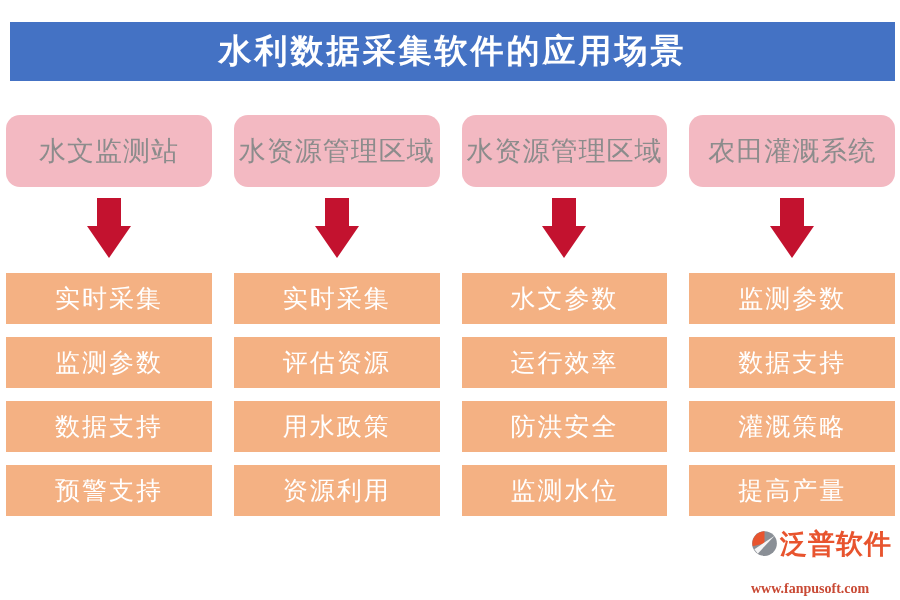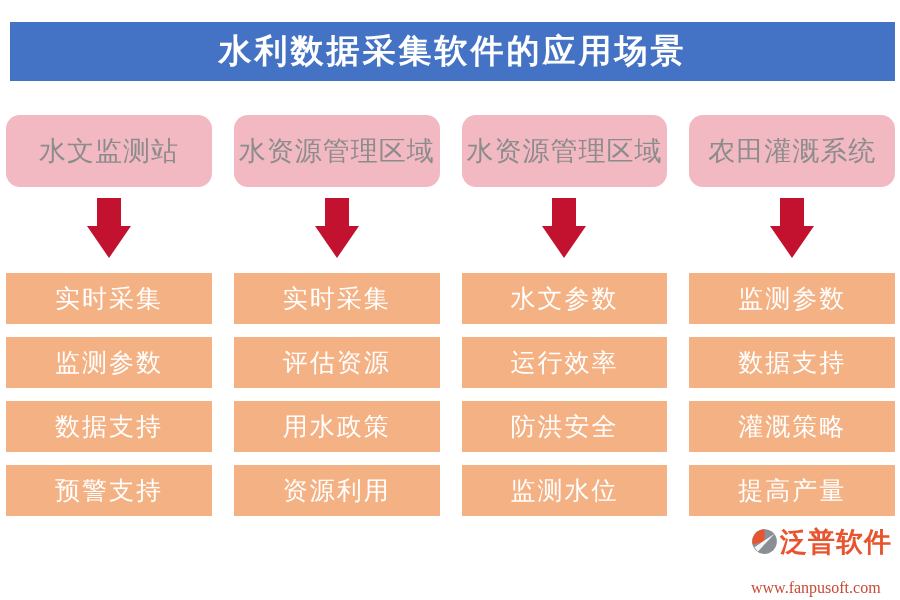--- a/index.html
+++ b/index.html
@@ -60,21 +60,21 @@
     gap: 24px;
   }
   .wm-top { display: flex; align-items: center; gap: 2px; }
   .wm-brand {
     font-size: 27px; font-weight: bold;
     color: var(--watermark-brand, #E8542E);
     letter-spacing: 1px;
     text-shadow: 0 0 2px #ffffff;
   }
   .wm-url {
-    font-size: 16px; font-weight: normal;
+    font-size: 14px; font-weight: bold;
     color: var(--watermark-url, #C94A35);
     font-family: "Liberation Serif", "DejaVu Serif", serif;
     margin-top: 1px;
     text-shadow: 0 0 2px #ffffff;
   }
 </style>
 </head>
 <body>
 
 <div class="page">

